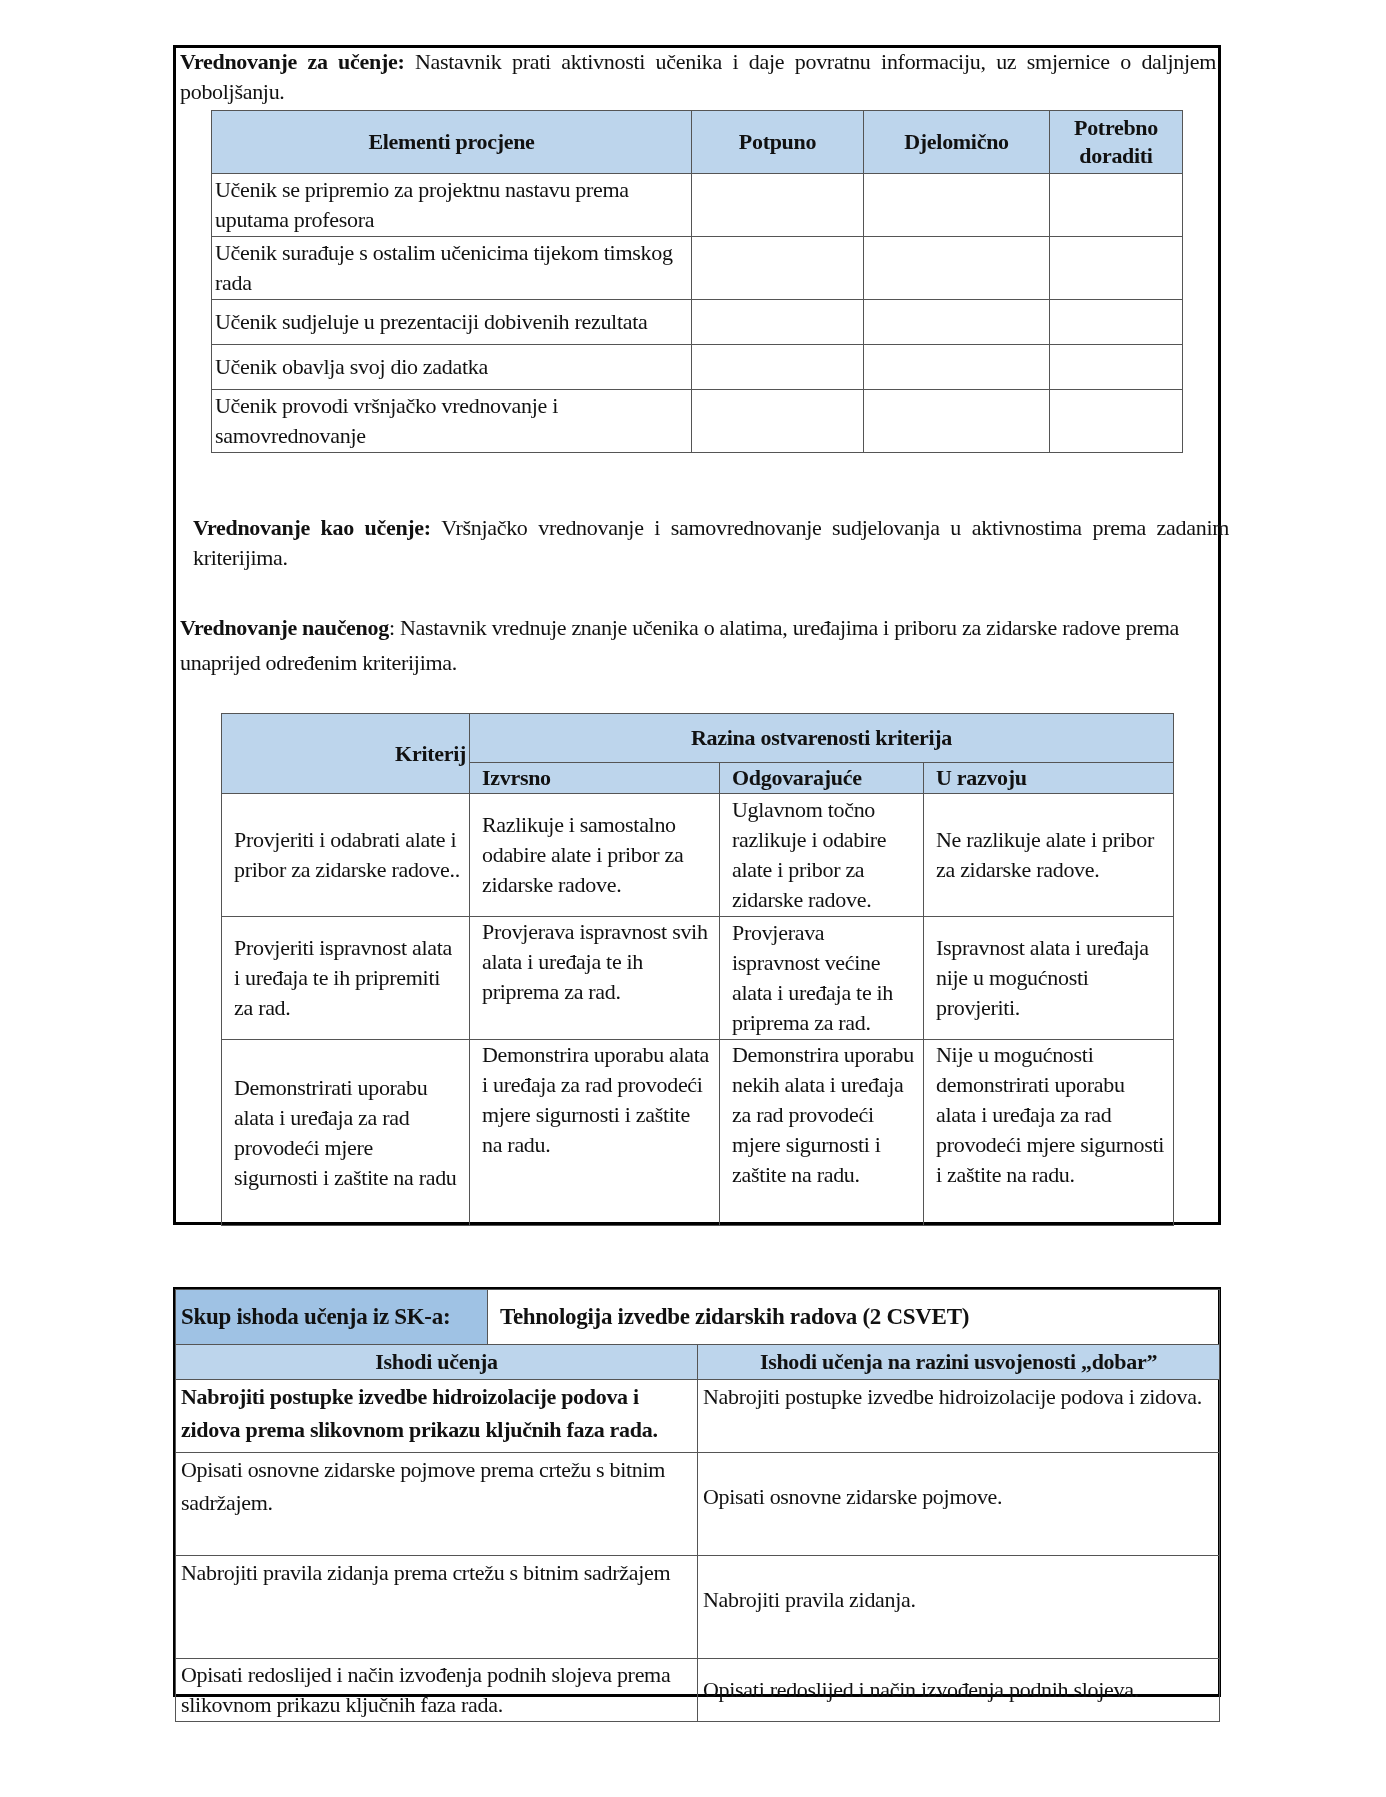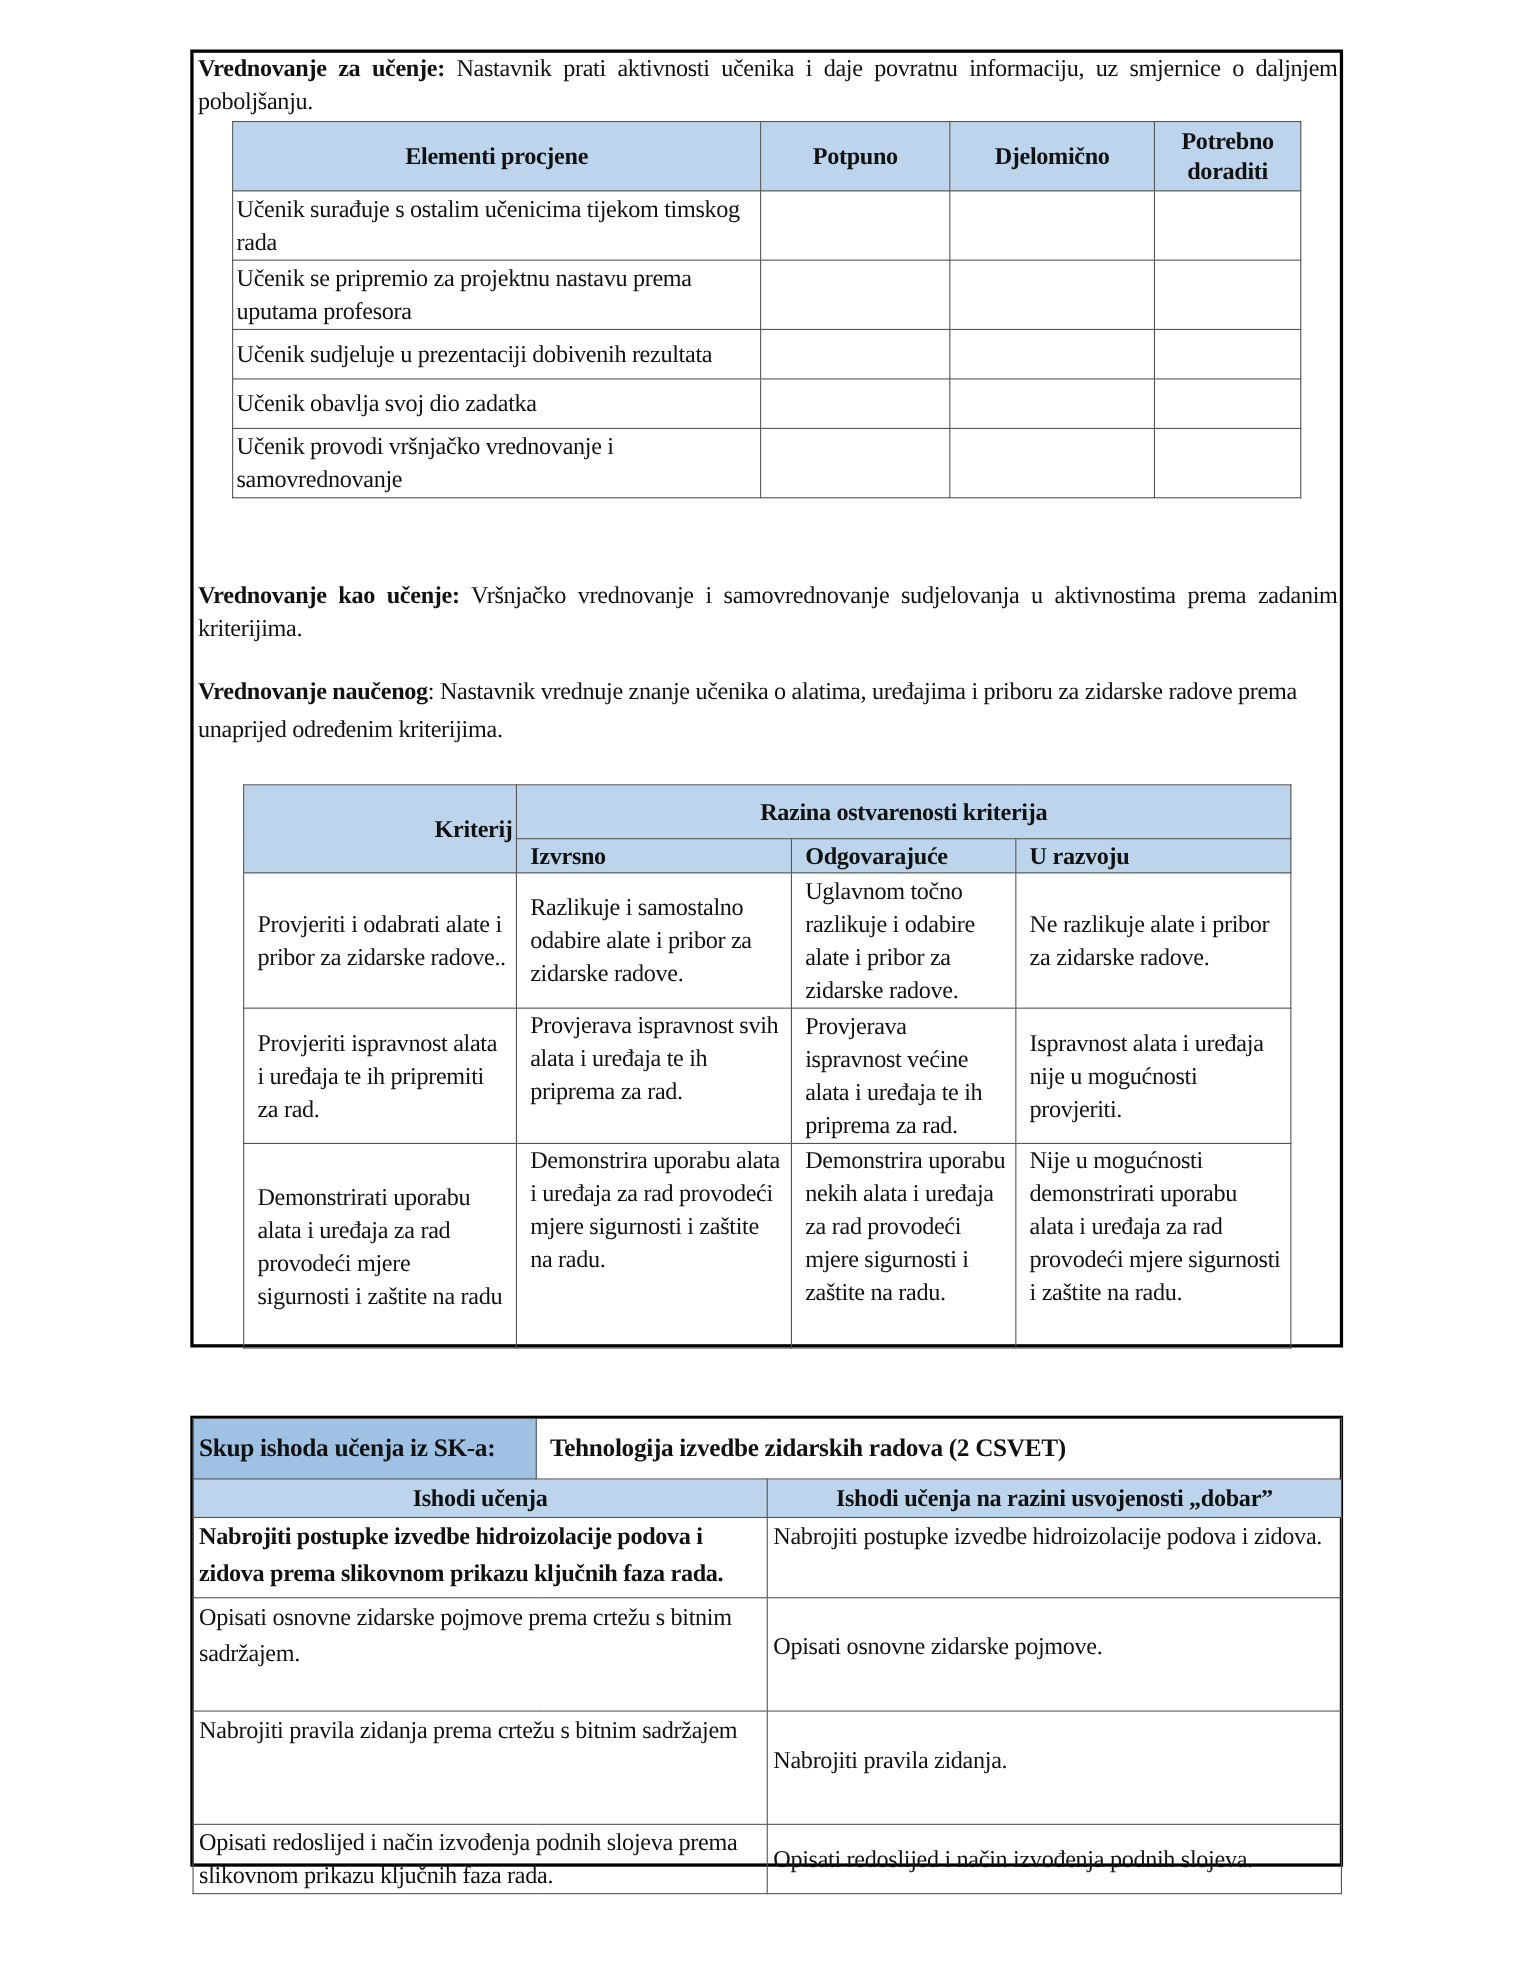--- a/index.html
+++ b/index.html
@@ -71,27 +71,27 @@
       <col style="width:133px">
   </colgroup>
   <tbody>
       <tr>
     <th class="hdr">Elementi procjene</th>
     <th class="hdr">Potpuno</th>
     <th class="hdr">Djelomično</th>
     <th class="hdr" style="line-height:28px;">Potrebno doraditi</th>
   </tr>
   <tr>
-    <td>Učenik surađuje s ostalim učenicima tijekom timskog rada</td>
+    <td>Učenik se pripremio za projektnu nastavu prema uputama profesora</td>
     <td></td>
     <td></td>
     <td></td>
   </tr>
   <tr>
-    <td>Učenik se pripremio za projektnu nastavu prema uputama profesora</td>
+    <td>Učenik surađuje s ostalim učenicima tijekom timskog rada</td>
     <td></td>
     <td></td>
     <td></td>
   </tr>
   <tr class="short">
     <td>Učenik sudjeluje u prezentaciji dobivenih rezultata</td>
     <td></td>
     <td></td>
     <td></td>
   </tr>
@@ -103,21 +103,21 @@
   </tr>
   <tr>
     <td>Učenik provodi vršnjačko vrednovanje i samovrednovanje</td>
     <td></td>
     <td></td>
     <td></td>
   </tr>
 </tbody>
   </table>
 
-<div class="para justify" style="top:526px;">
+<div class="para justify" style="top:513px;margin-left:13px;">
   <b>Vrednovanje kao učenje:</b><span> Vršnjačko vrednovanje i samovrednovanje sudjelovanja u aktivnostima prema zadanim kriterijima.</span>
 </div>
 
 <div class="para" style="top:610px; line-height:35px; width:1000px;">
   <b>Vrednovanje naučenog</b><span>: Nastavnik vrednuje znanje učenika o alatima, uređajima i priboru za zidarske radove prema unaprijed određenim kriterijima.</span>
 </div>
 
 <table id="t2">
   <colgroup>
     <col style="width:248px">

